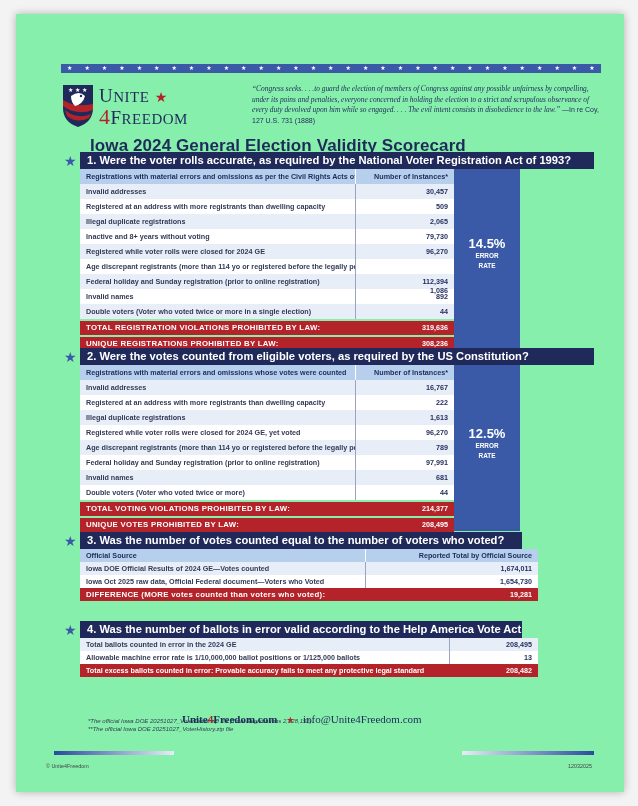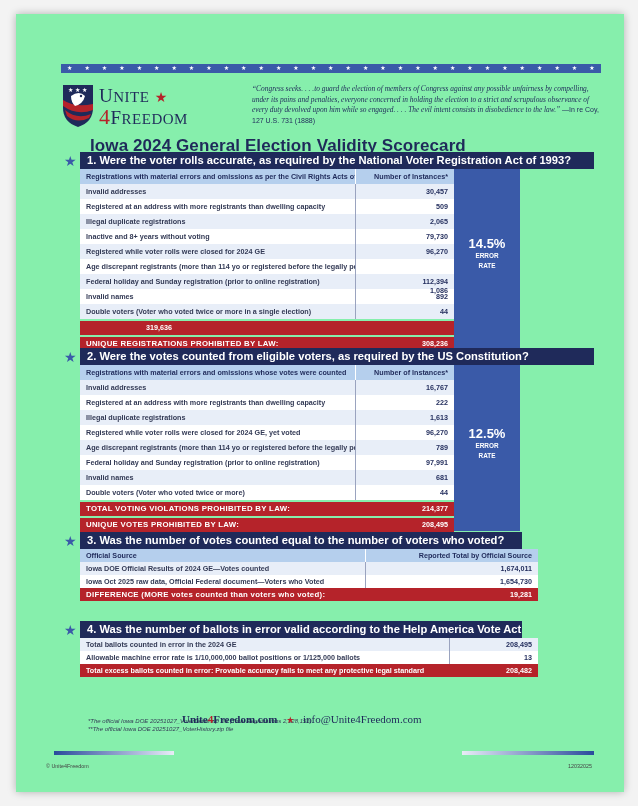--- a/index.html
+++ b/index.html
@@ -181,20 +181,21 @@
         </div>
       <div class="row white">
           <div class="lbl" style="width:276px;">Invalid names</div>
           <div class="val" style="width:98px;">892</div>
         </div>
       <div class="row alt">
           <div class="lbl" style="width:276px;">Double voters (Voter who voted twice or more in a single election)</div>
           <div class="val" style="width:98px;">44</div>
         </div>
       <div class="row red">
+          <div class="lbl" style="width:276px;">TOTAL REGISTRATION VIOLATIONS PROHIBITED BY LAW:</div>
           <div class="val" style="width:98px;">319,636</div>
         </div>
       <div class="row red">
           <div class="lbl" style="width:276px;">UNIQUE REGISTRATIONS PROHIBITED BY LAW:</div>
           <div class="val" style="width:98px;">308,236</div>
         </div>
     </div>
     <div class="rate-panel" style="left:390px; top:17px; width:66px; height:181px; padding-top:68px;">
       <div class="pct">14.5%</div>
       <div class="cap">ERROR</div>

